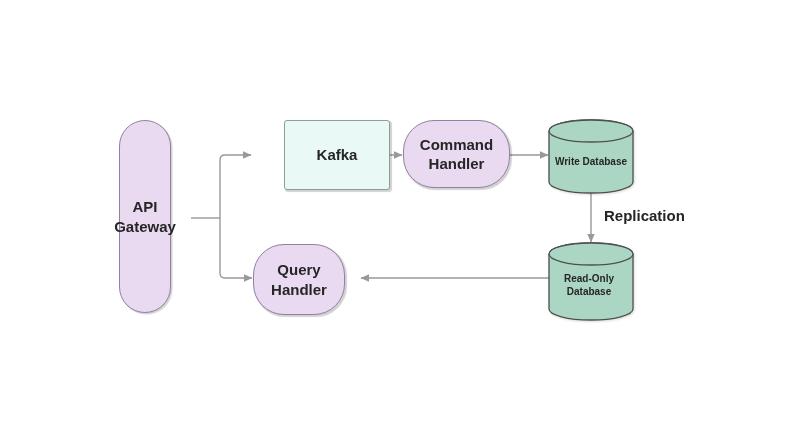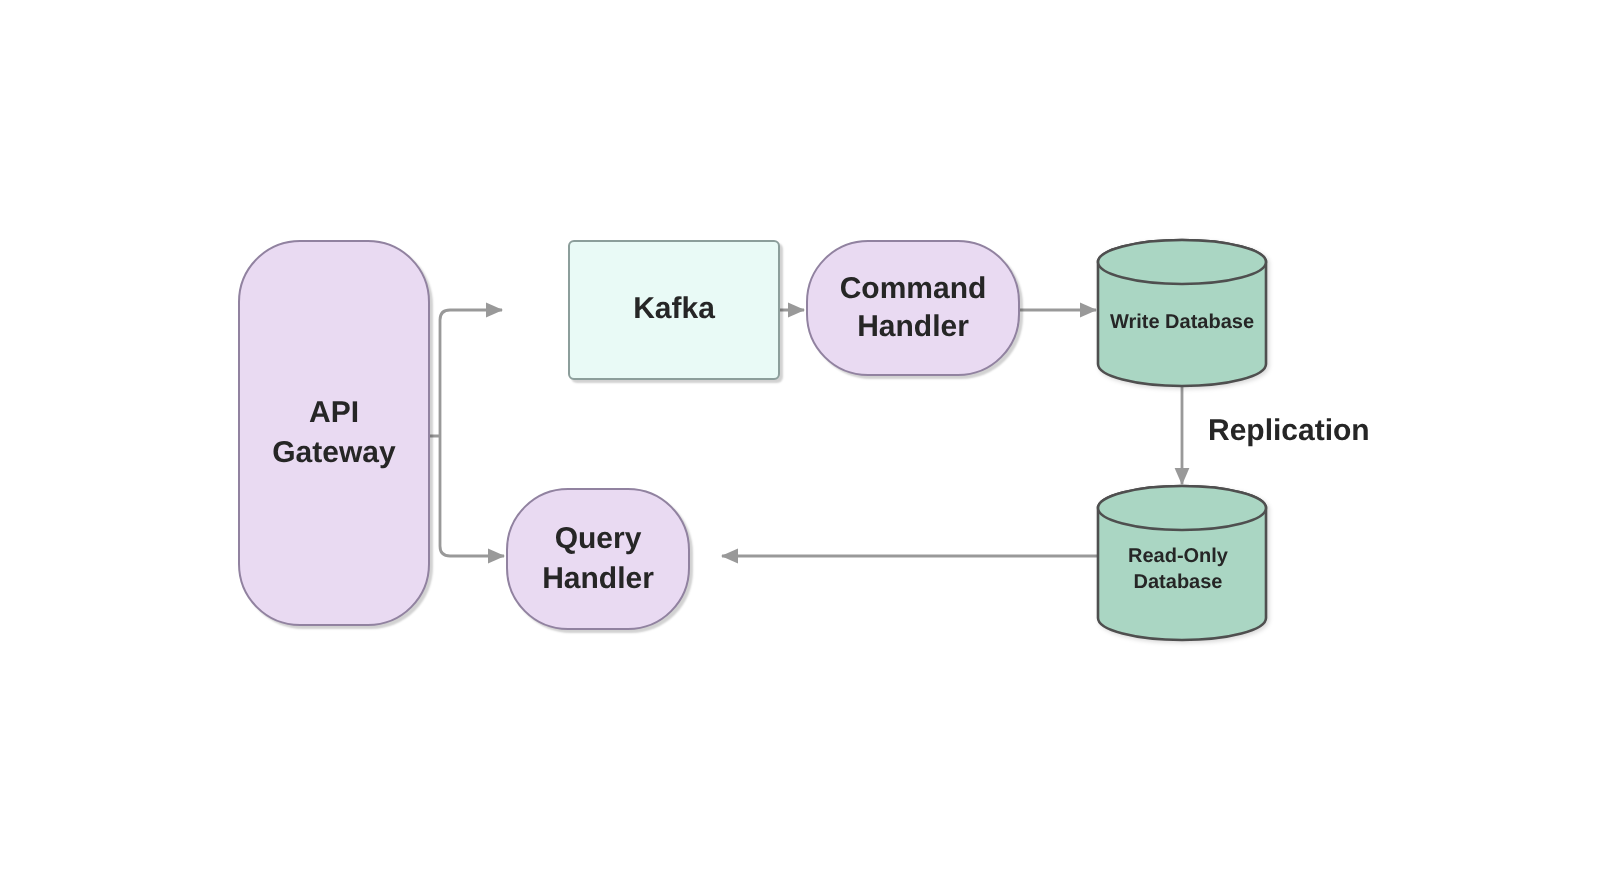--- a/index.html
+++ b/index.html
@@ -18,21 +18,21 @@
     text-align:center;
     font-weight:bold;font-size:15px;line-height:1.3;
     color:var(--text,#262626);
     border:1px solid #999;
     border-radius:3px;
     box-shadow:1.5px 1.5px 1px rgba(0,0,0,0.18);
     padding:2px 4px;
   }
   .node.purple{background:var(--purple-fill,#e9daf2);border-color:var(--purple-stroke,#9182a0);border-radius:31px;}
   .node.mint{background:var(--mint-fill,#e9faf6);border-color:var(--mint-stroke,#8c9e9b);margin-left:32px;}
-  .node-api-gateway{left:119px;top:120px;width:96px;height:193px;}
+  .node-api-gateway{left:119px;top:120px;width:52px;height:193px;}
   .node-kafka{left:252px;top:120px;width:106px;height:70px;}
   .node-command-handler{left:403px;top:120px;width:107px;height:68px;}
   .node-query-handler{left:253px;top:244px;width:92px;height:71px;}
   .cyl-label{
     position:absolute;
     display:flex;align-items:center;justify-content:center;
     text-align:center;
     font-weight:bold;font-size:10px;line-height:1.3;
     color:var(--text,#262626);
     pointer-events:none;

